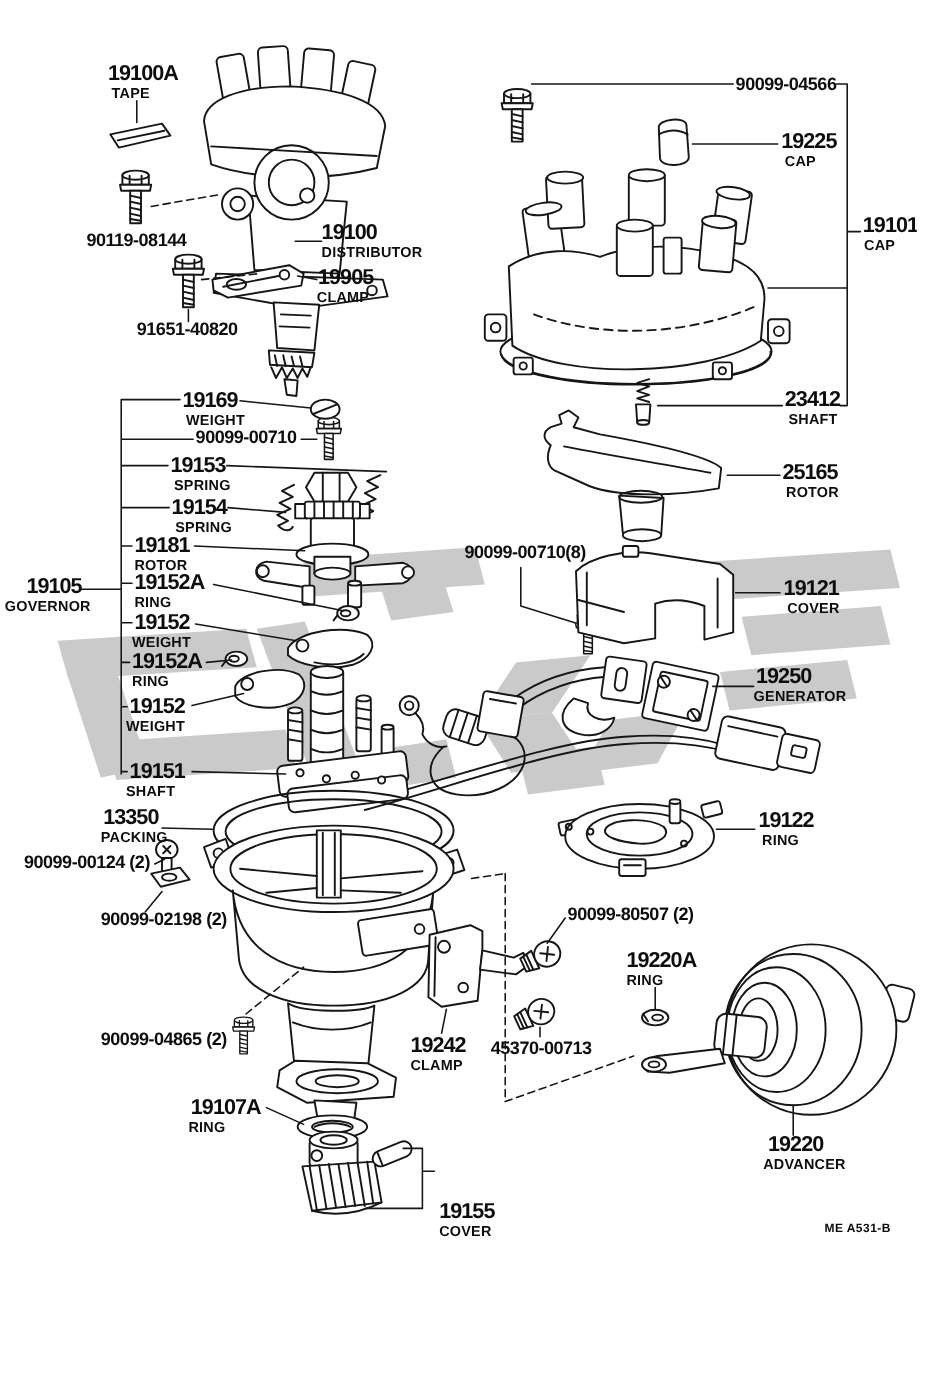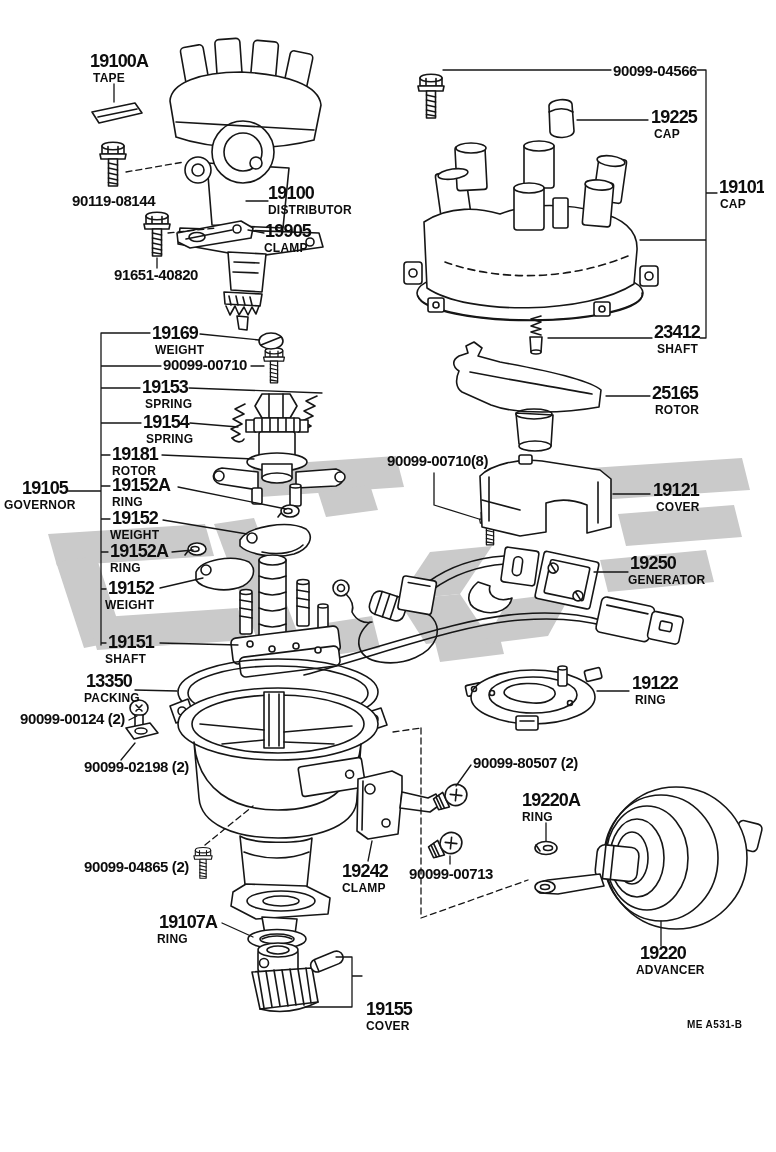--- a/index.html
+++ b/index.html
@@ -548,21 +548,21 @@
   <span class="cap" style="margin-left:0">RING</span>
 </div>
 <div class="lbl" style="left:84px;top:859px">
   <span class="num sm">90099-04865 (2)</span>
 </div>
 <div class="lbl" style="left:342px;top:862px">
   <span class="num">19242</span>
   <span class="cap" style="margin-left:0">CLAMP</span>
 </div>
 <div class="lbl" style="left:409px;top:866px">
-  <span class="num sm">90099-00713</span>
+  <span class="num sm">45370-00713</span>
 </div>
 <div class="lbl" style="left:159px;top:913px">
   <span class="num">19107A</span>
   <span class="cap" style="margin-left:-2px">RING</span>
 </div>
 <div class="lbl" style="left:366px;top:1000px">
   <span class="num">19155</span>
   <span class="cap" style="margin-left:0">COVER</span>
 </div>
 <div class="lbl" style="left:640px;top:944px">

